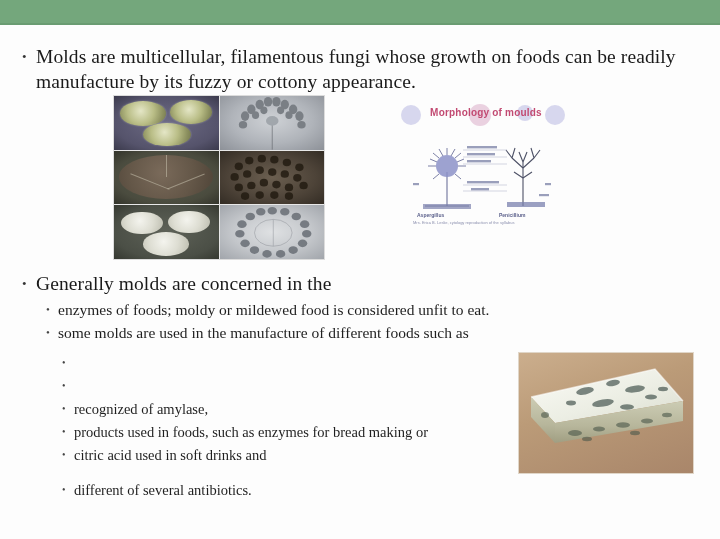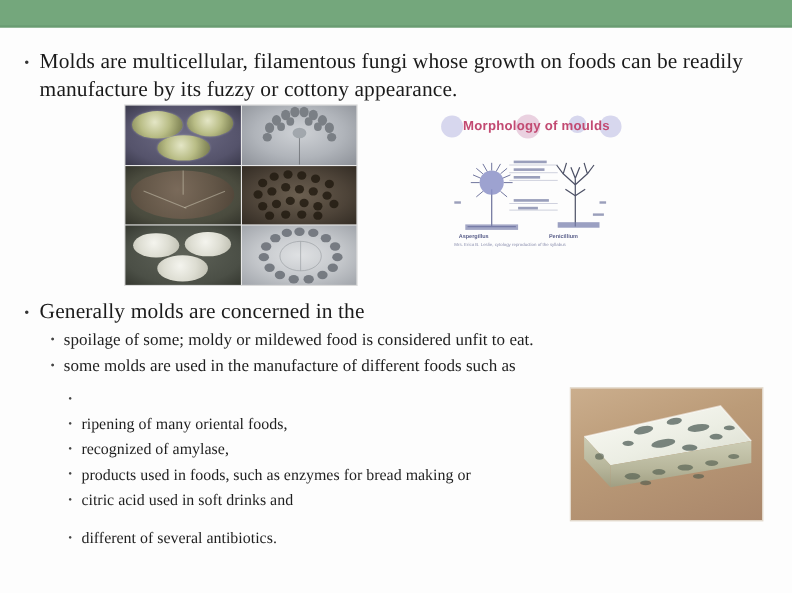--- a/index.html
+++ b/index.html
@@ -154,23 +154,23 @@
   #morph-figure {
     position: absolute;
     left: 399px; top: 104px;
     width: 172px; height: 124px;
     background: #fdfdfd;
   }
   #morph-title {
     position: absolute;
     left: 22px; top: 3px;
     width: 130px;
-    text-align: left;
+    text-align: center;
     font-family: "Liberation Sans", sans-serif;
-    font-size: 12px;
+    font-size: 10px;
     font-weight: bold;
     color: #c24a72;
     letter-spacing: .2px;
     white-space: nowrap;
   }
   .blob {
     position: absolute;
     border-radius: 50%;
     background: #c9c9e8;
     opacity: .75;
@@ -386,33 +386,32 @@
     <span class="cap" id="cap-src">Mrs. Erica B. Leslie, cytology reproduction of the syllabus</span>
   </div>
 
   <div class="bullet-l1" id="b2">
     <span class="dot">•</span>
     <span class="txt">Generally molds are concerned in the</span>
   </div>
 
   <div class="bullet-l2" id="s1">
     <span class="dot">•</span>
-    <span class="txt">spoilage of some; moldy or mildewed food is considered unfit to eat.</span>
+    <span class="txt">enzymes of foods; moldy or mildewed food is considered unfit to eat.</span>
   </div>
   <div class="bullet-l2" id="s2">
     <span class="dot">•</span>
     <span class="txt">some molds are used in the manufacture of different foods such as</span>
   </div>
 
   <div class="bullet-l3" id="t1">
     <span class="dot">•</span>
   </div>
   <div class="bullet-l3" id="t2">
     <span class="dot">•</span>
-    <span class="txt">ripening of many oriental foods,</span>
   </div>
   <div class="bullet-l3" id="t3">
     <span class="dot">•</span>
     <span class="txt">recognized of amylase,</span>
   </div>
   <div class="bullet-l3" id="t4">
     <span class="dot">•</span>
     <span class="txt">products used in foods, such as enzymes for bread making or</span>
   </div>
   <div class="bullet-l3" id="t5">

